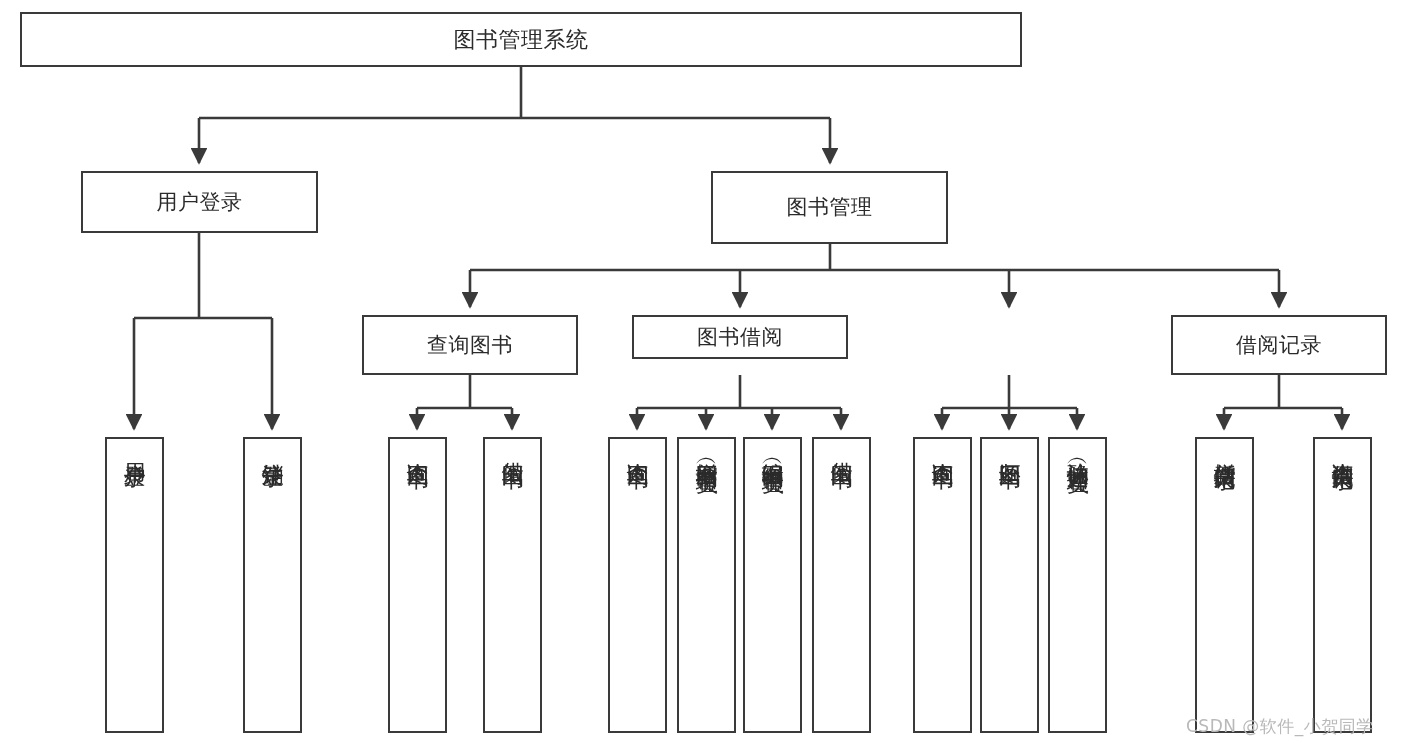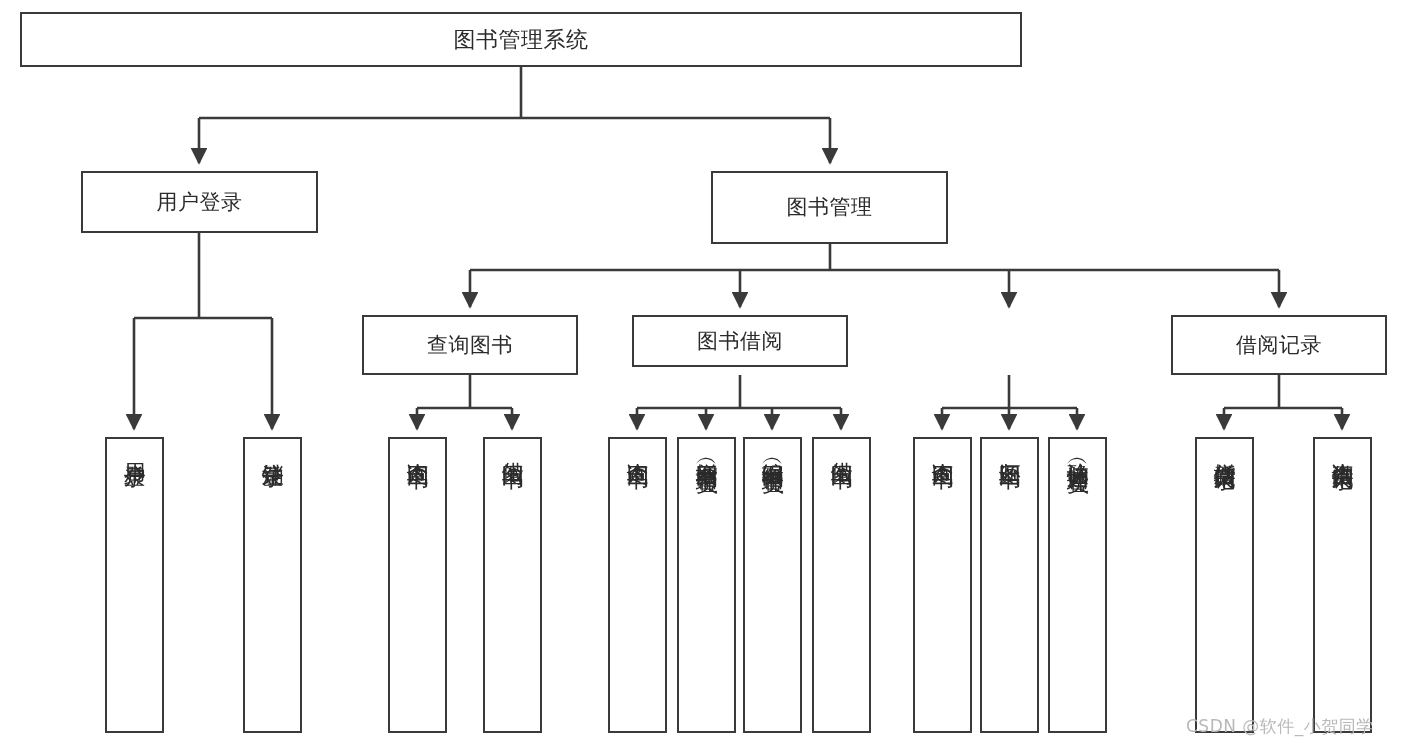--- a/index.html
+++ b/index.html
@@ -138,21 +138,21 @@
   </div>
 
   <div class="node horizontal" style="left:711px; top:171px; width:237px; height:73px;">
     <span class="node-label">图书管理</span>
   </div>
 
   <div class="node horizontal" style="left:362px; top:315px; width:216px; height:60px;">
     <span class="node-label">查询图书</span>
   </div>
 
-  <div class="node horizontal" style="left:632px; top:315px; width:216px; height:52px;">
+  <div class="node horizontal" style="left:632px; top:315px; width:216px; height:44px;">
     <span class="node-label">图书借阅</span>
   </div>
 
 
   <div class="node horizontal" style="left:1171px; top:315px; width:216px; height:60px;">
     <span class="node-label">借阅记录</span>
   </div>
 
   <div class="node vertical" style="left:105px; top:437px; width:59px; height:296px;">
     <span class="node-label">用户登录</span>

